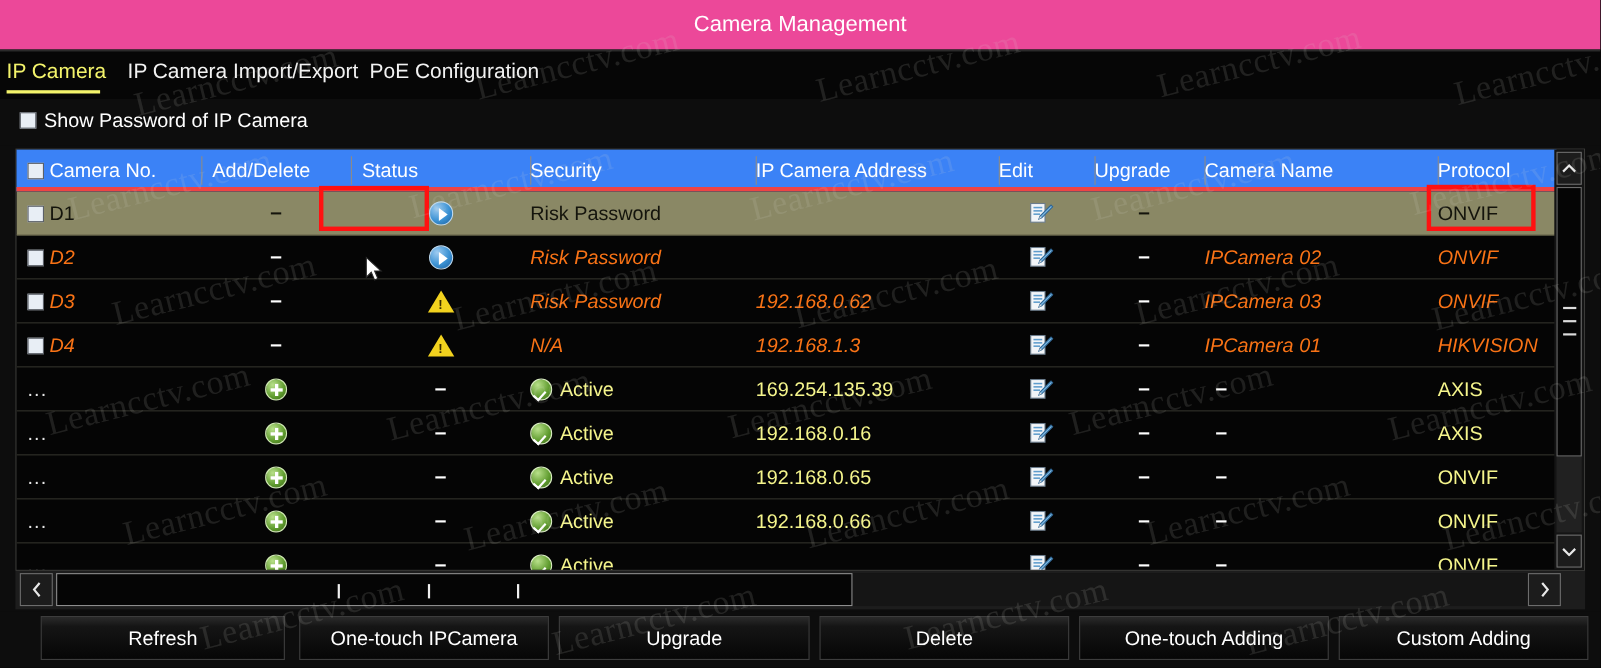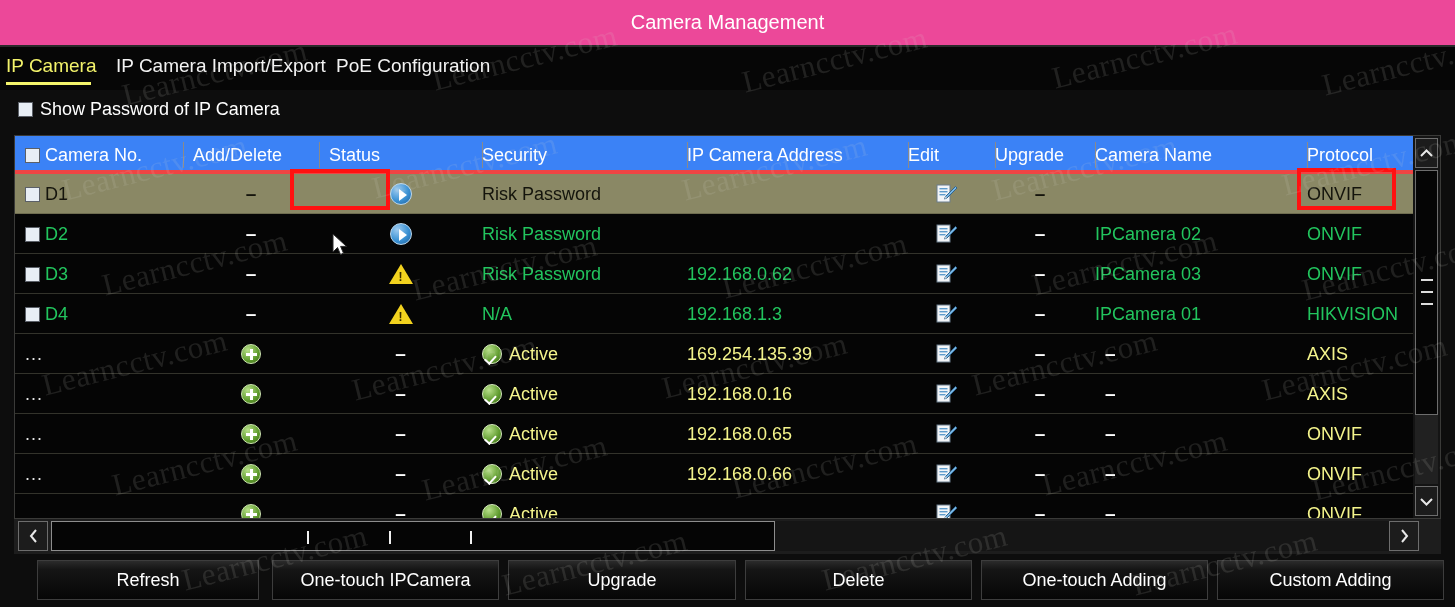--- a/index.html
+++ b/index.html
@@ -137,21 +137,21 @@
   }
   .row.sel { background: #8a8865; border-bottom: 1px solid #6f6d50; }
   .cell {
     position: absolute; top: 0; height: 40px;
     display: flex; align-items: center;
     font-size: 18px;
     white-space: nowrap;
     padding-left: 10px;
   }
   .cell.center { justify-content: center; padding-left: 0; }
-  .txt-white { color: #22c55e; }
+  .txt-white { color: #f97316; font-style: italic; }
   .txt-dark  { color: #14140c; }
   .txt-yellow{ color: #f5f58c; }
   .dash-w { color: #ffffff; font-weight: bold; font-size: 19px; }
   .dash-d { color: #14140c; font-weight: bold; font-size: 19px; }
 
   .ellipsis { color: #e6e6e6; font-size: 18px; letter-spacing: 1px; }
 
   
   .ico { display: inline-block; position: relative; }
   .ico-play {

